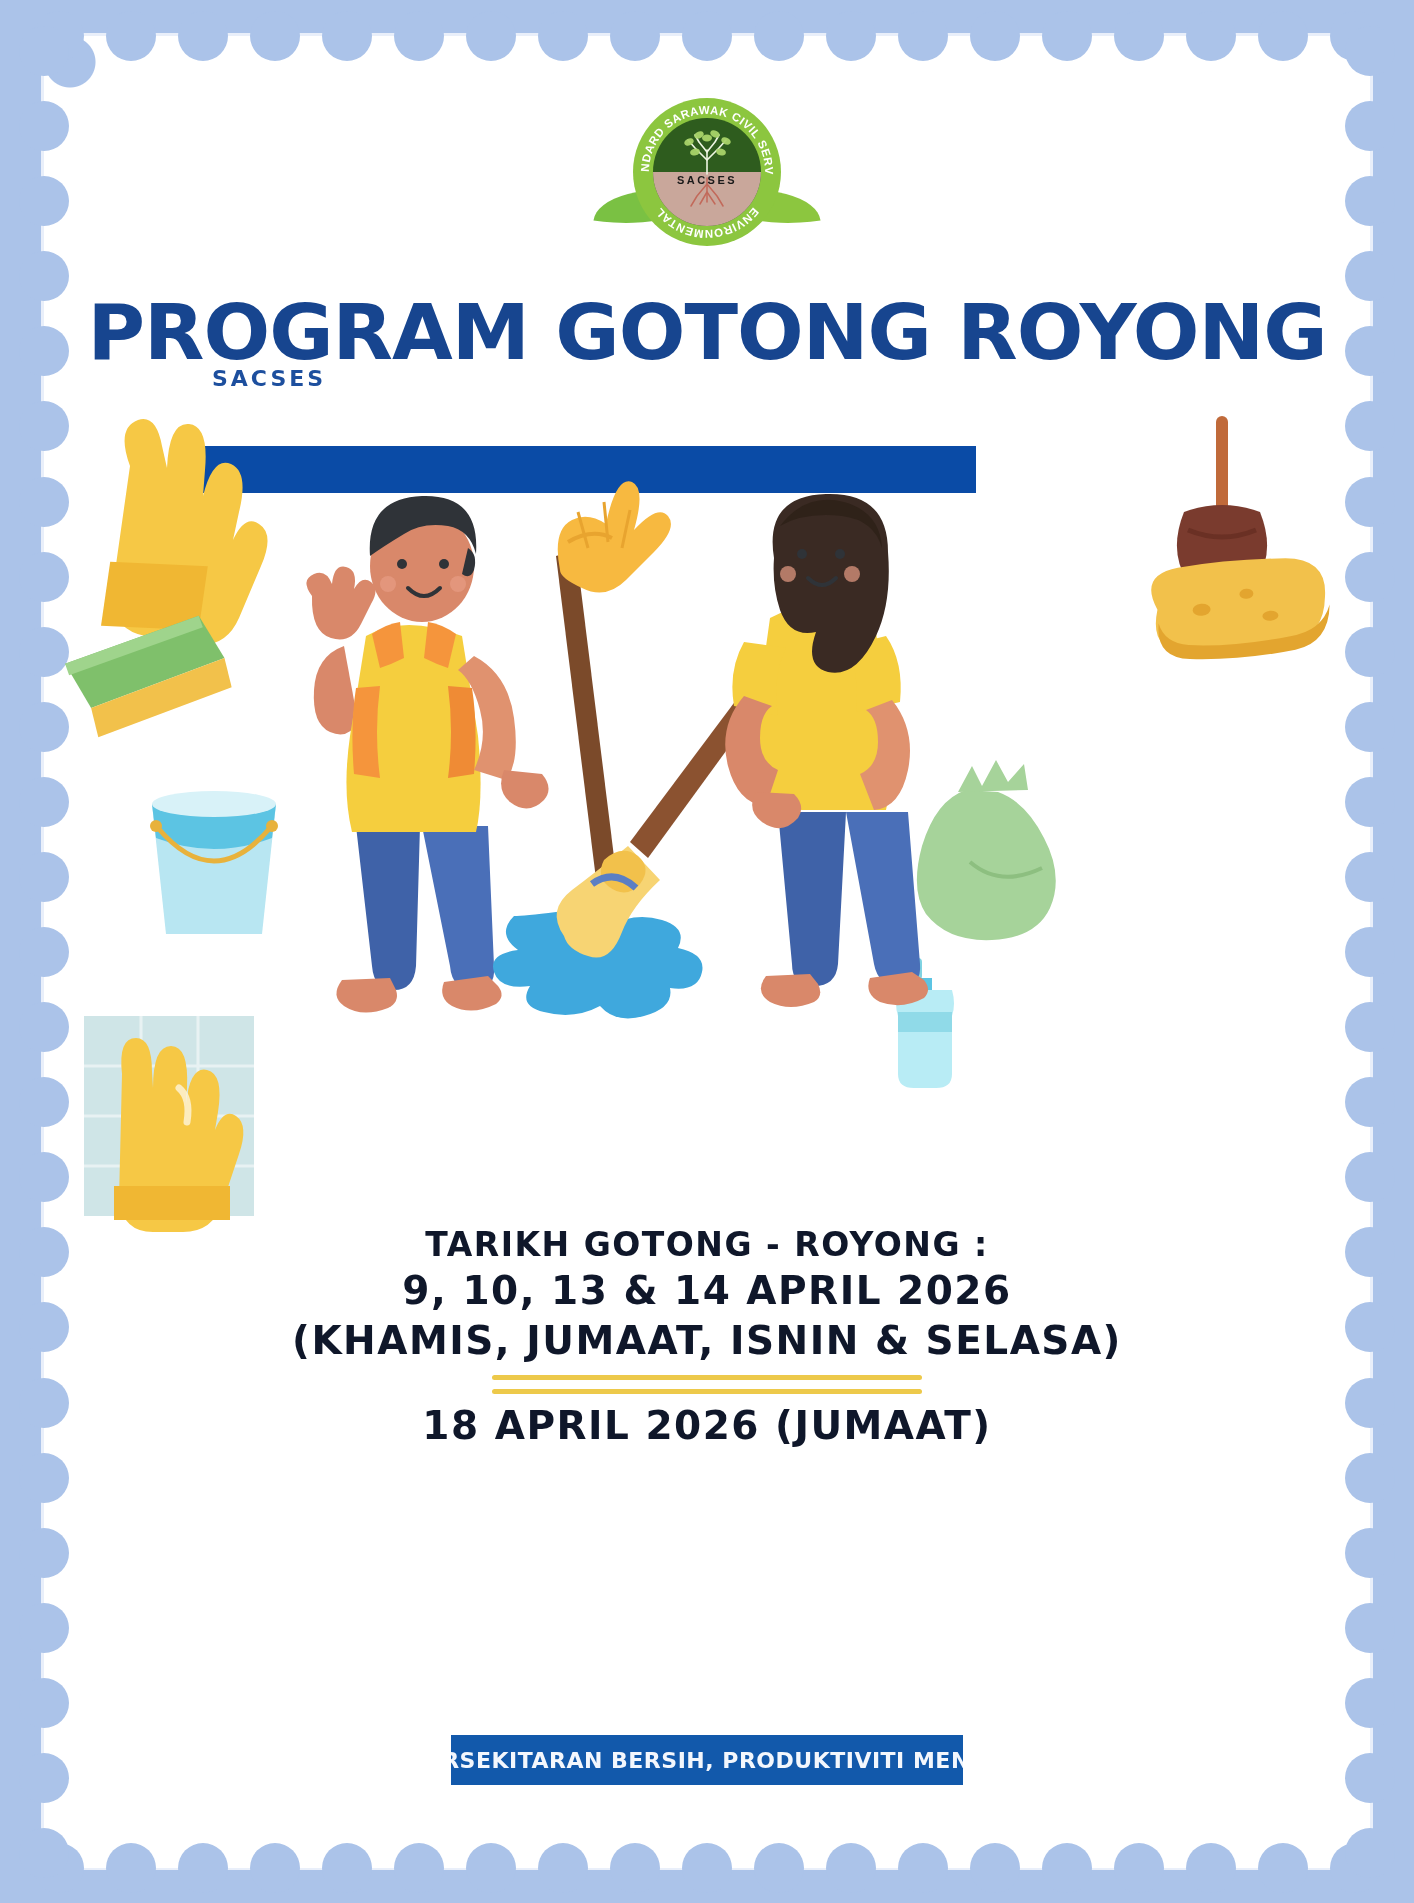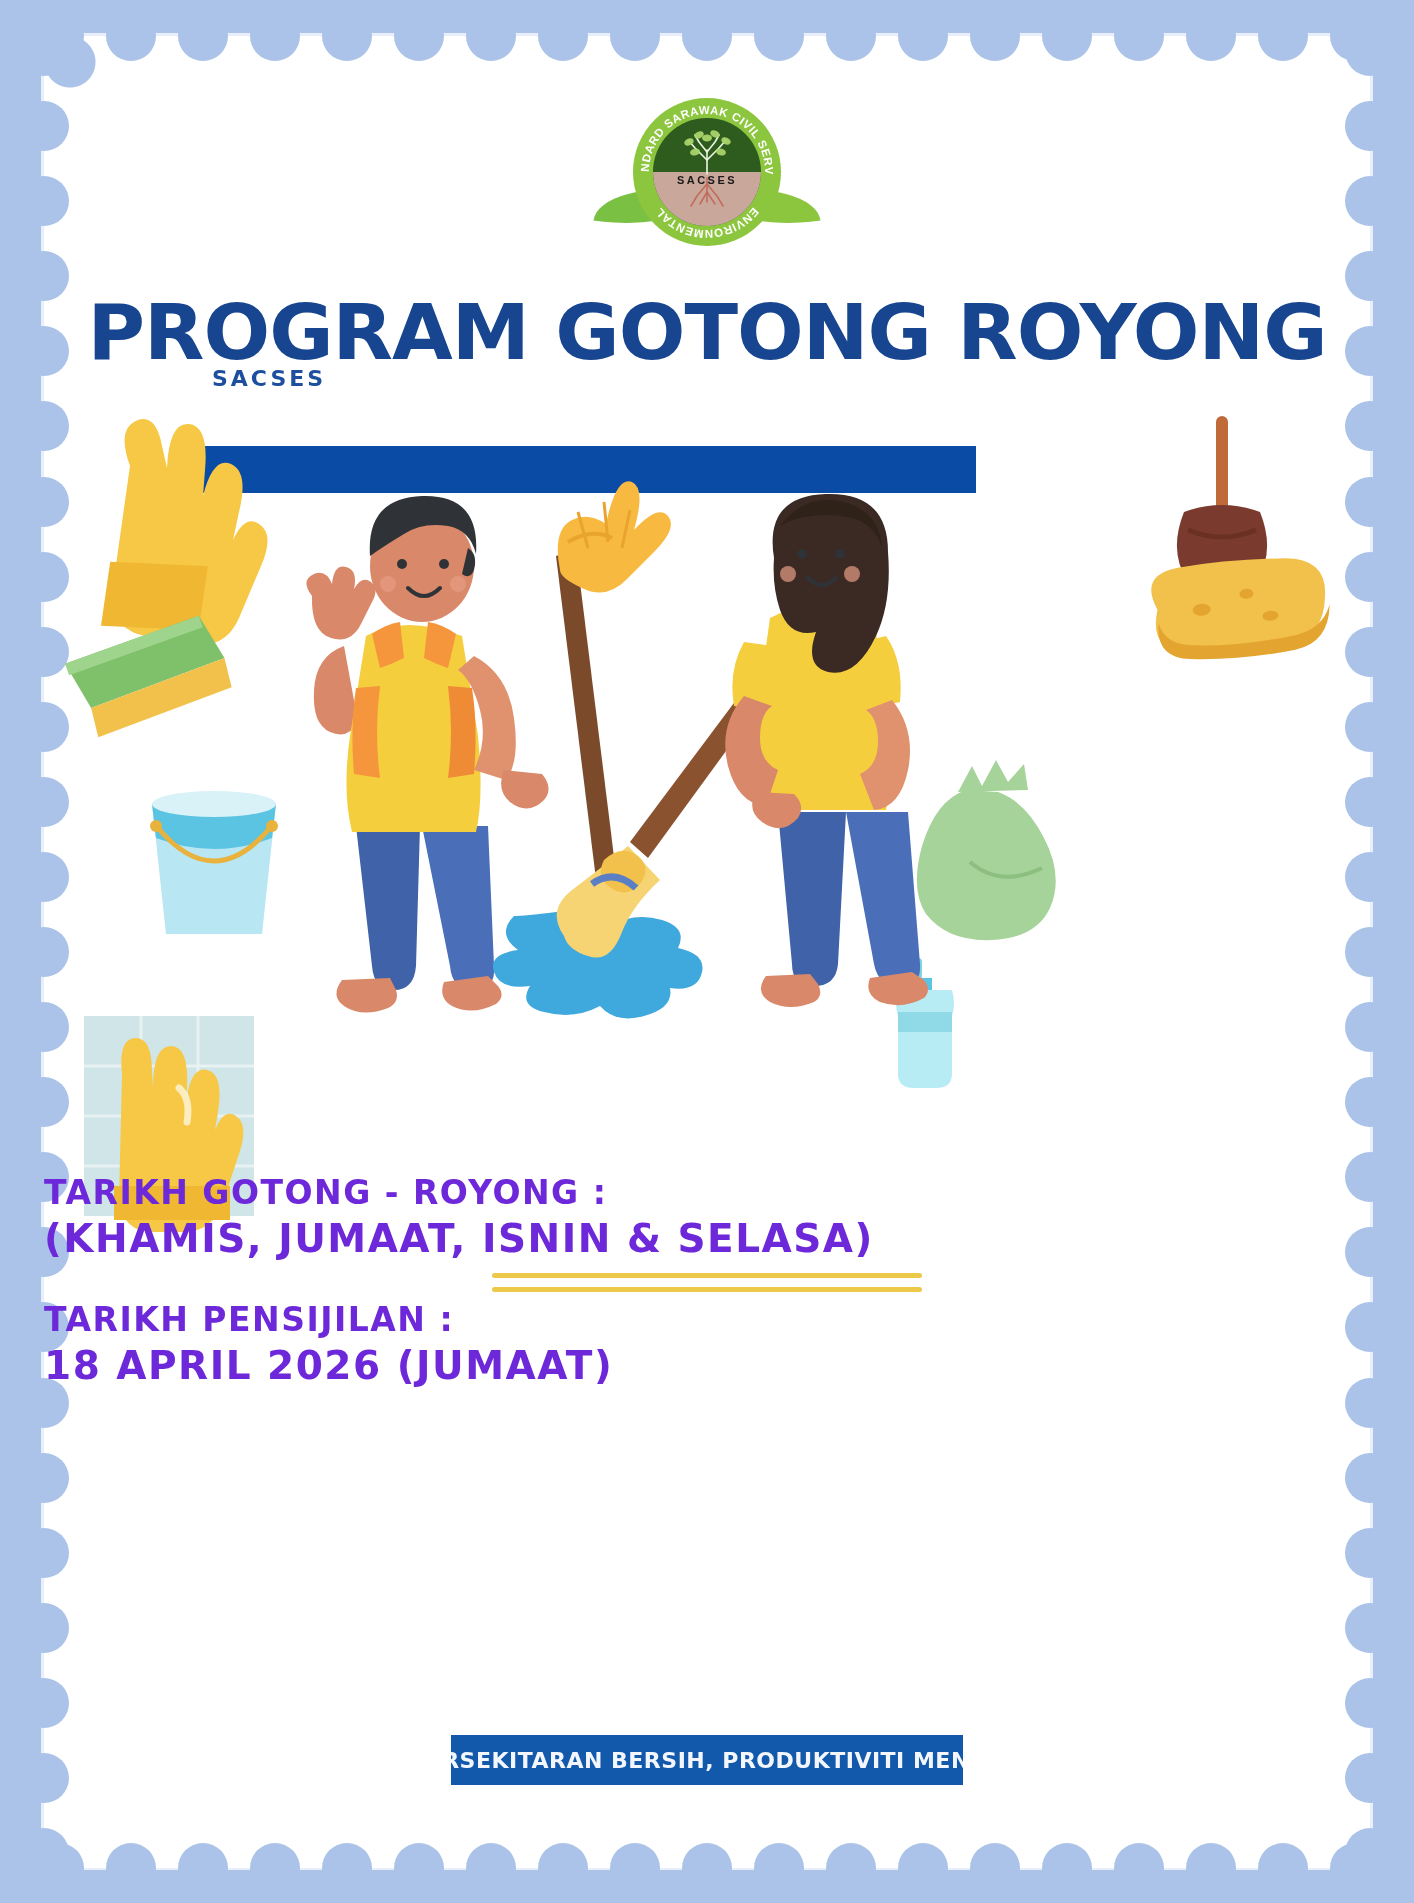--- a/index.html
+++ b/index.html
@@ -120,22 +120,23 @@
     width: 774px; height: 47px;
     background: #0a4ba6;
   }
 
   
   #stage { position:absolute; left:0; top:0; width:100%; height:100%; }
 
   
   #datesblock {
     position: absolute;
-    top: 1136px; left: 0; width: 100%;
-    color: #6d28d9;
+    top: 1188px; left: 0; width: 100%;
+    text-align:center;
+    color: #0f172a;
     font-family: "DejaVu Sans", sans-serif;
     font-weight: 700;
   }
   .dline { letter-spacing: 1.5px; line-height: 1.28; }
   .d-label { font-size: 33px; }
   .d-value { font-size: 39px; }
   .divider {
     width: 430px; height: 5px; background: #edc94a;
     margin: 9px auto 7px auto; border-radius: 3px;
   }
@@ -476,28 +477,28 @@
         <circle cx="758" cy="518" r="5" fill="#2f3338"></circle>
         <circle cx="796" cy="518" r="5" fill="#2f3338"></circle>
         <path d="M764 542 q14 14 28 0" stroke="#2f3338" stroke-width="4" fill="none" stroke-linecap="round"></path>
         <circle cx="744" cy="538" r="8" fill="#e79d85" opacity="0.7"></circle>
         <circle cx="808" cy="538" r="8" fill="#e79d85" opacity="0.7"></circle>
       </g>
     </svg>
 
     <div id="datesblock">
       <div class="dline d-label">TARIKH GOTONG - ROYONG :</div>
+      <div class="dline d-value">9, 10, 13 &amp; 14 APRIL 2026</div>
       <div class="dline d-value">(KHAMIS, JUMAAT, ISNIN &amp; SELASA)</div>
 
       <div class="divider"></div>
 
 
       <div class="divider"></div>
 
-      <div class="dline d-label">TARIKH PENSIJILAN :</div>
       <div class="dline d-value">18 APRIL 2026 (JUMAAT)</div>
     </div>
 
     <div id="quotebar">
       <span>"PERSEKITARAN BERSIH, PRODUKTIVITI MENING</span>
     </div>
 
   </div>
 </div>
 

